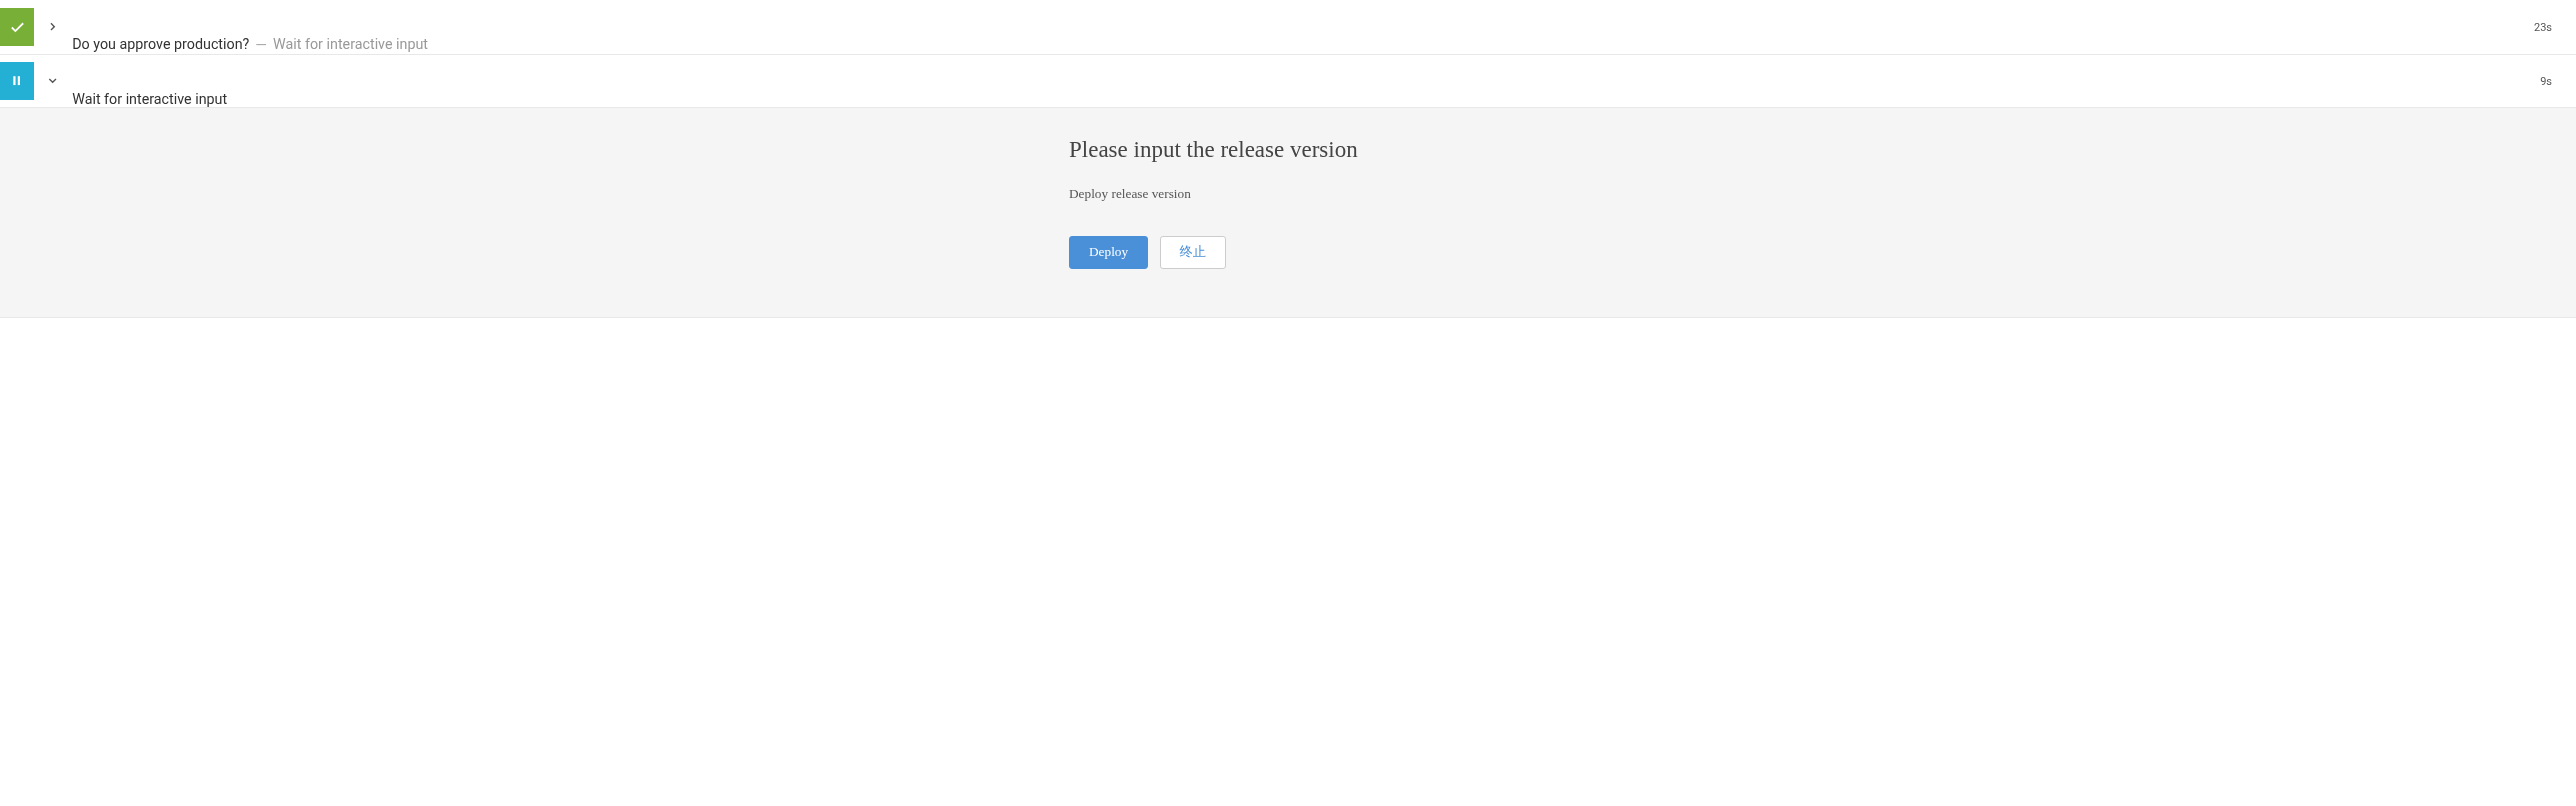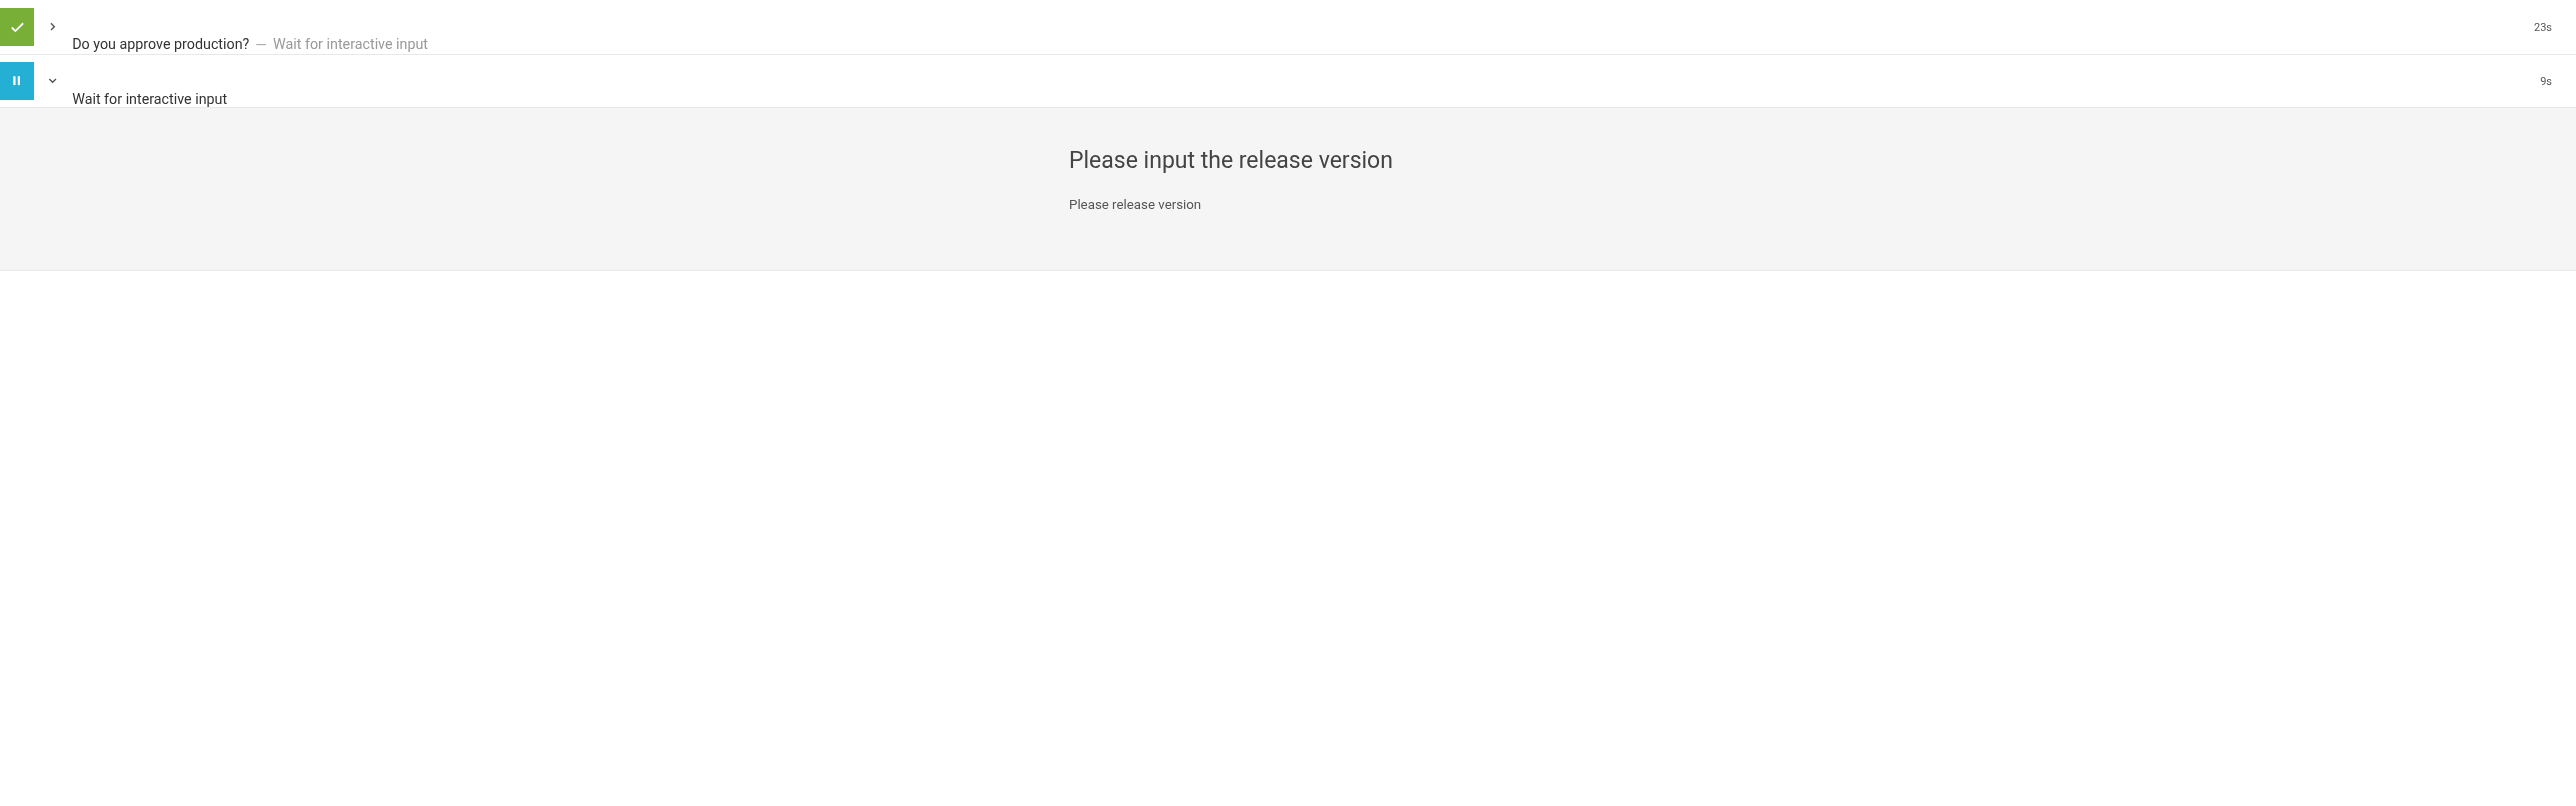--- a/index.html
+++ b/index.html
@@ -98,21 +98,22 @@
       color: #555;
       flex-shrink: 0;
     }
     .form-panel {
       background: #f5f5f5;
       padding: 28.5px 19px 48px 19px;
       border-bottom: 1px solid #e8e8e8;
     }
     .form-inner {
       max-width: 438px;
-      margin: 10px auto;
+      margin: 0 auto;
+      font-family: Liberation Serif, serif;
     }
     .form-heading {
       font-size: 23px;
       font-weight: 400;
       color: #444;
       margin-bottom: 23px;
     }
     .form-label {
       font-size: 13.3px;
       color: #555;
@@ -197,18 +198,22 @@
     </div>
     <div class="step-content">
       <span class="step-title">Wait for interactive input</span>
     </div>
     <div class="step-duration">9s</div>
   </div>
 
   <div class="form-panel">
     <div class="form-inner">
       <h2 class="form-heading">Please input the release version</h2>
-      <label class="form-label">Please release version</label>
+      <label class="form-label">Deploy release version</label>
+      <div class="form-actions">
+        <button class="btn btn-primary">Deploy</button>
+        <button class="btn btn-secondary">终止</button>
+      </div>
     </div>
   </div>
 
 </div>
 
 
 </body></html>

